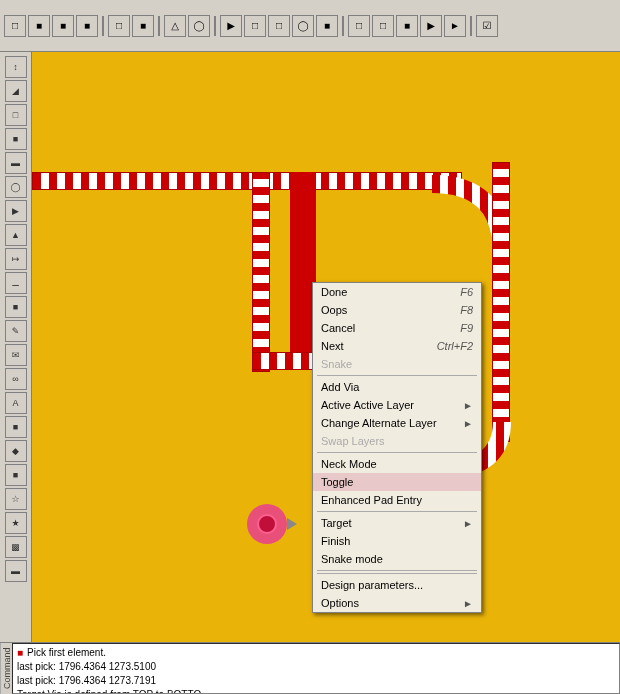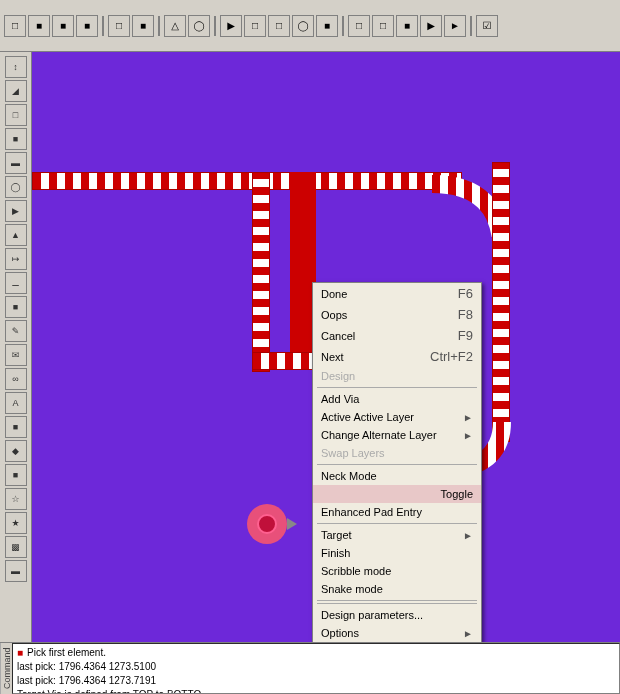--- a/index.html
+++ b/index.html
@@ -70,21 +70,21 @@
       align-items: center;
       justify-content: center;
       cursor: pointer;
       font-size: 9px;
       color: #333;
     }
 
     
     .canvas-area {
       flex: 1;
-      background: #6d28d9;
+      background: #eab308;
       position: relative;
       overflow: hidden;
     }
 
     
     .trace-horizontal {
       position: absolute;
       height: 18px;
       background: repeating-linear-gradient(
         90deg,
@@ -156,35 +156,35 @@
       align-items: center;
       justify-content: space-between;
       padding: 3px 8px;
       cursor: pointer;
       font-size: 11px;
       color: #000;
       white-space: nowrap;
     }
     .menu-item:hover, .menu-item.highlighted {
       background: #e8c8c8;
-      justify-content: flex-end;
     }
     .menu-item.disabled {
       color: #aaa;
       cursor: default;
     }
     .menu-separator {
       height: 1px;
       background: #aaa;
       margin: 2px 4px;
     }
     .menu-shortcut {
       color: #555;
-      font-size: 13px;
+      font-size: 11px;
       margin-left: 12px;
+      font-style: italic;
     }
     .menu-arrow {
       color: #555;
       font-size: 10px;
     }
 
     
     .status-area {
       width: 620px;
       height: 52px;
@@ -343,21 +343,21 @@
       </div>
       <div class="menu-item">
         <span>Cancel</span>
         <span class="menu-shortcut">F9</span>
       </div>
       <div class="menu-item">
         <span>Next</span>
         <span class="menu-shortcut">Ctrl+F2</span>
       </div>
       <div class="menu-item disabled">
-        <span>Design</span>
+        <span>Snake</span>
       </div>
       <div class="menu-separator"></div>
       <div class="menu-item">
         <span>Add Via</span>
       </div>
       <div class="menu-item">
         <span>Active Active Layer</span>
         <span class="menu-arrow">►</span>
       </div>
       <div class="menu-item">
@@ -377,23 +377,20 @@
       <div class="menu-item">
         <span>Enhanced Pad Entry</span>
       </div>
       <div class="menu-separator"></div>
       <div class="menu-item">
         <span>Target</span>
         <span class="menu-arrow">►</span>
       </div>
       <div class="menu-item">
         <span>Finish</span>
-      </div>
-      <div class="menu-item">
-        <span>Scribble mode</span>
       </div>
       <div class="menu-item">
         <span>Snake mode</span>
       </div>
       <div class="menu-separator"></div>
       <div class="menu-separator"></div>
       <div class="menu-item">
         <span>Design parameters...</span>
       </div>
       <div class="menu-item">

